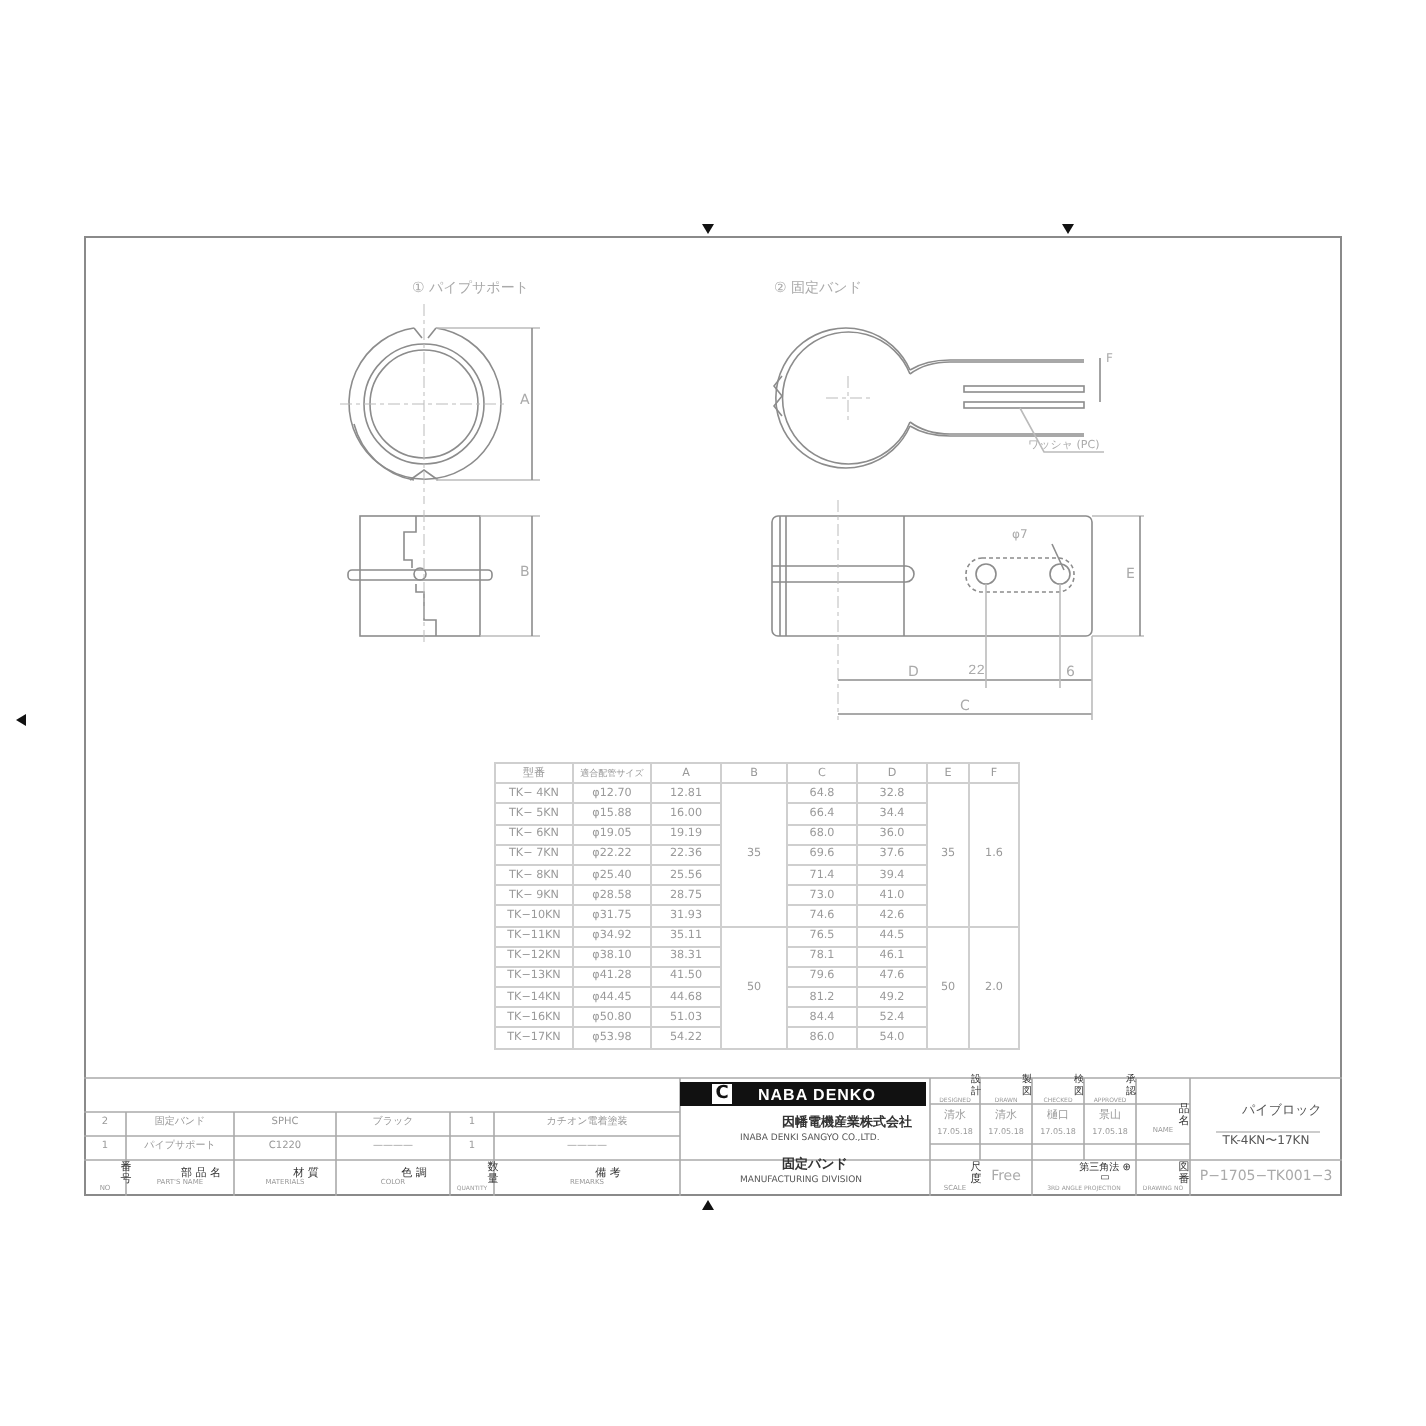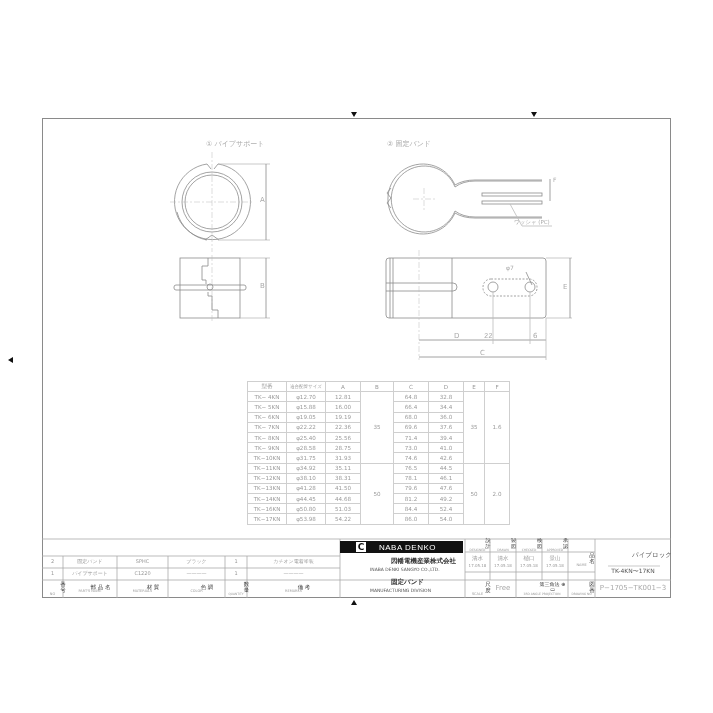--- a/index.html
+++ b/index.html
@@ -22,21 +22,21 @@
   
   .tb { position: absolute; font-size: 5px; color: #999; text-align: center;
         box-sizing: border-box; display: flex; align-items: center; justify-content: center;
         line-height: 1.1; }
   .dark { color: #333; padding-left: 21px; }
   .logo-bar { position: absolute; left: 345px; top: 541px; width: 118px; height: 12px;
               background: #111; display: flex; align-items: center; }
   .logo-c { width: 12px; height: 12px; background: #fff; border: 1px solid #111; box-sizing: border-box;
             display: flex; align-items: center; justify-content: center; font-weight: bold;
             font-size: 9px; color: #111; margin-left: 10px; }
-  .logo-txt { color: #fff; font-weight: normal; font-size: 8px; margin-left: 12px; letter-spacing: 0.5px;
+  .logo-txt { color: #fff; font-weight: bold; font-size: 8px; margin-left: 12px; letter-spacing: 0.5px;
               font-family: "Liberation Sans", sans-serif; }
 </style>
 </head>
 <body>
 
 <div class="frame"></div>
 <div class="marker m-down" style="left:351px;top:112px;"></div>
 <div class="marker m-down" style="left:531px;top:112px;"></div>
 <div class="marker m-left" style="left:8px;top:357px;"></div>
 <div class="marker m-up" style="left:351px;top:600px;"></div>
@@ -360,14 +360,14 @@
 <div class="tb" style="left:568px;top:580px;width:27px;height:18px;flex-direction:column;">
   <span class="dark" style="font-size:5.5px;">図 番</span>
   <span style="font-size:3px;">DRAWING NO</span>
 </div>
 <div class="tb" style="left:595px;top:580px;width:76px;height:18px;font-size:7px;color:#aaa;">P−1705−TK001−3</div>
 
 <div class="tb" style="left:568px;top:539px;width:27px;height:41px;flex-direction:column;">
   <span class="dark" style="font-size:5.5px;">品 名</span>
   <span style="font-size:3.5px;">NAME</span>
 </div>
-<div class="tb" style="left:595px;top:549px;width:92px;height:14px;font-size:6.5px;color:#555;margin-left:11px;">パイブロック</div>
+<div class="tb" style="left:595px;top:549px;width:92px;height:14px;font-size:6.5px;color:#555;">パイブロック</div>
 <div class="tb" style="left:595px;top:565px;width:76px;height:12px;font-size:6px;color:#555;">TK-4KN〜17KN</div>
 
 </body></html>

